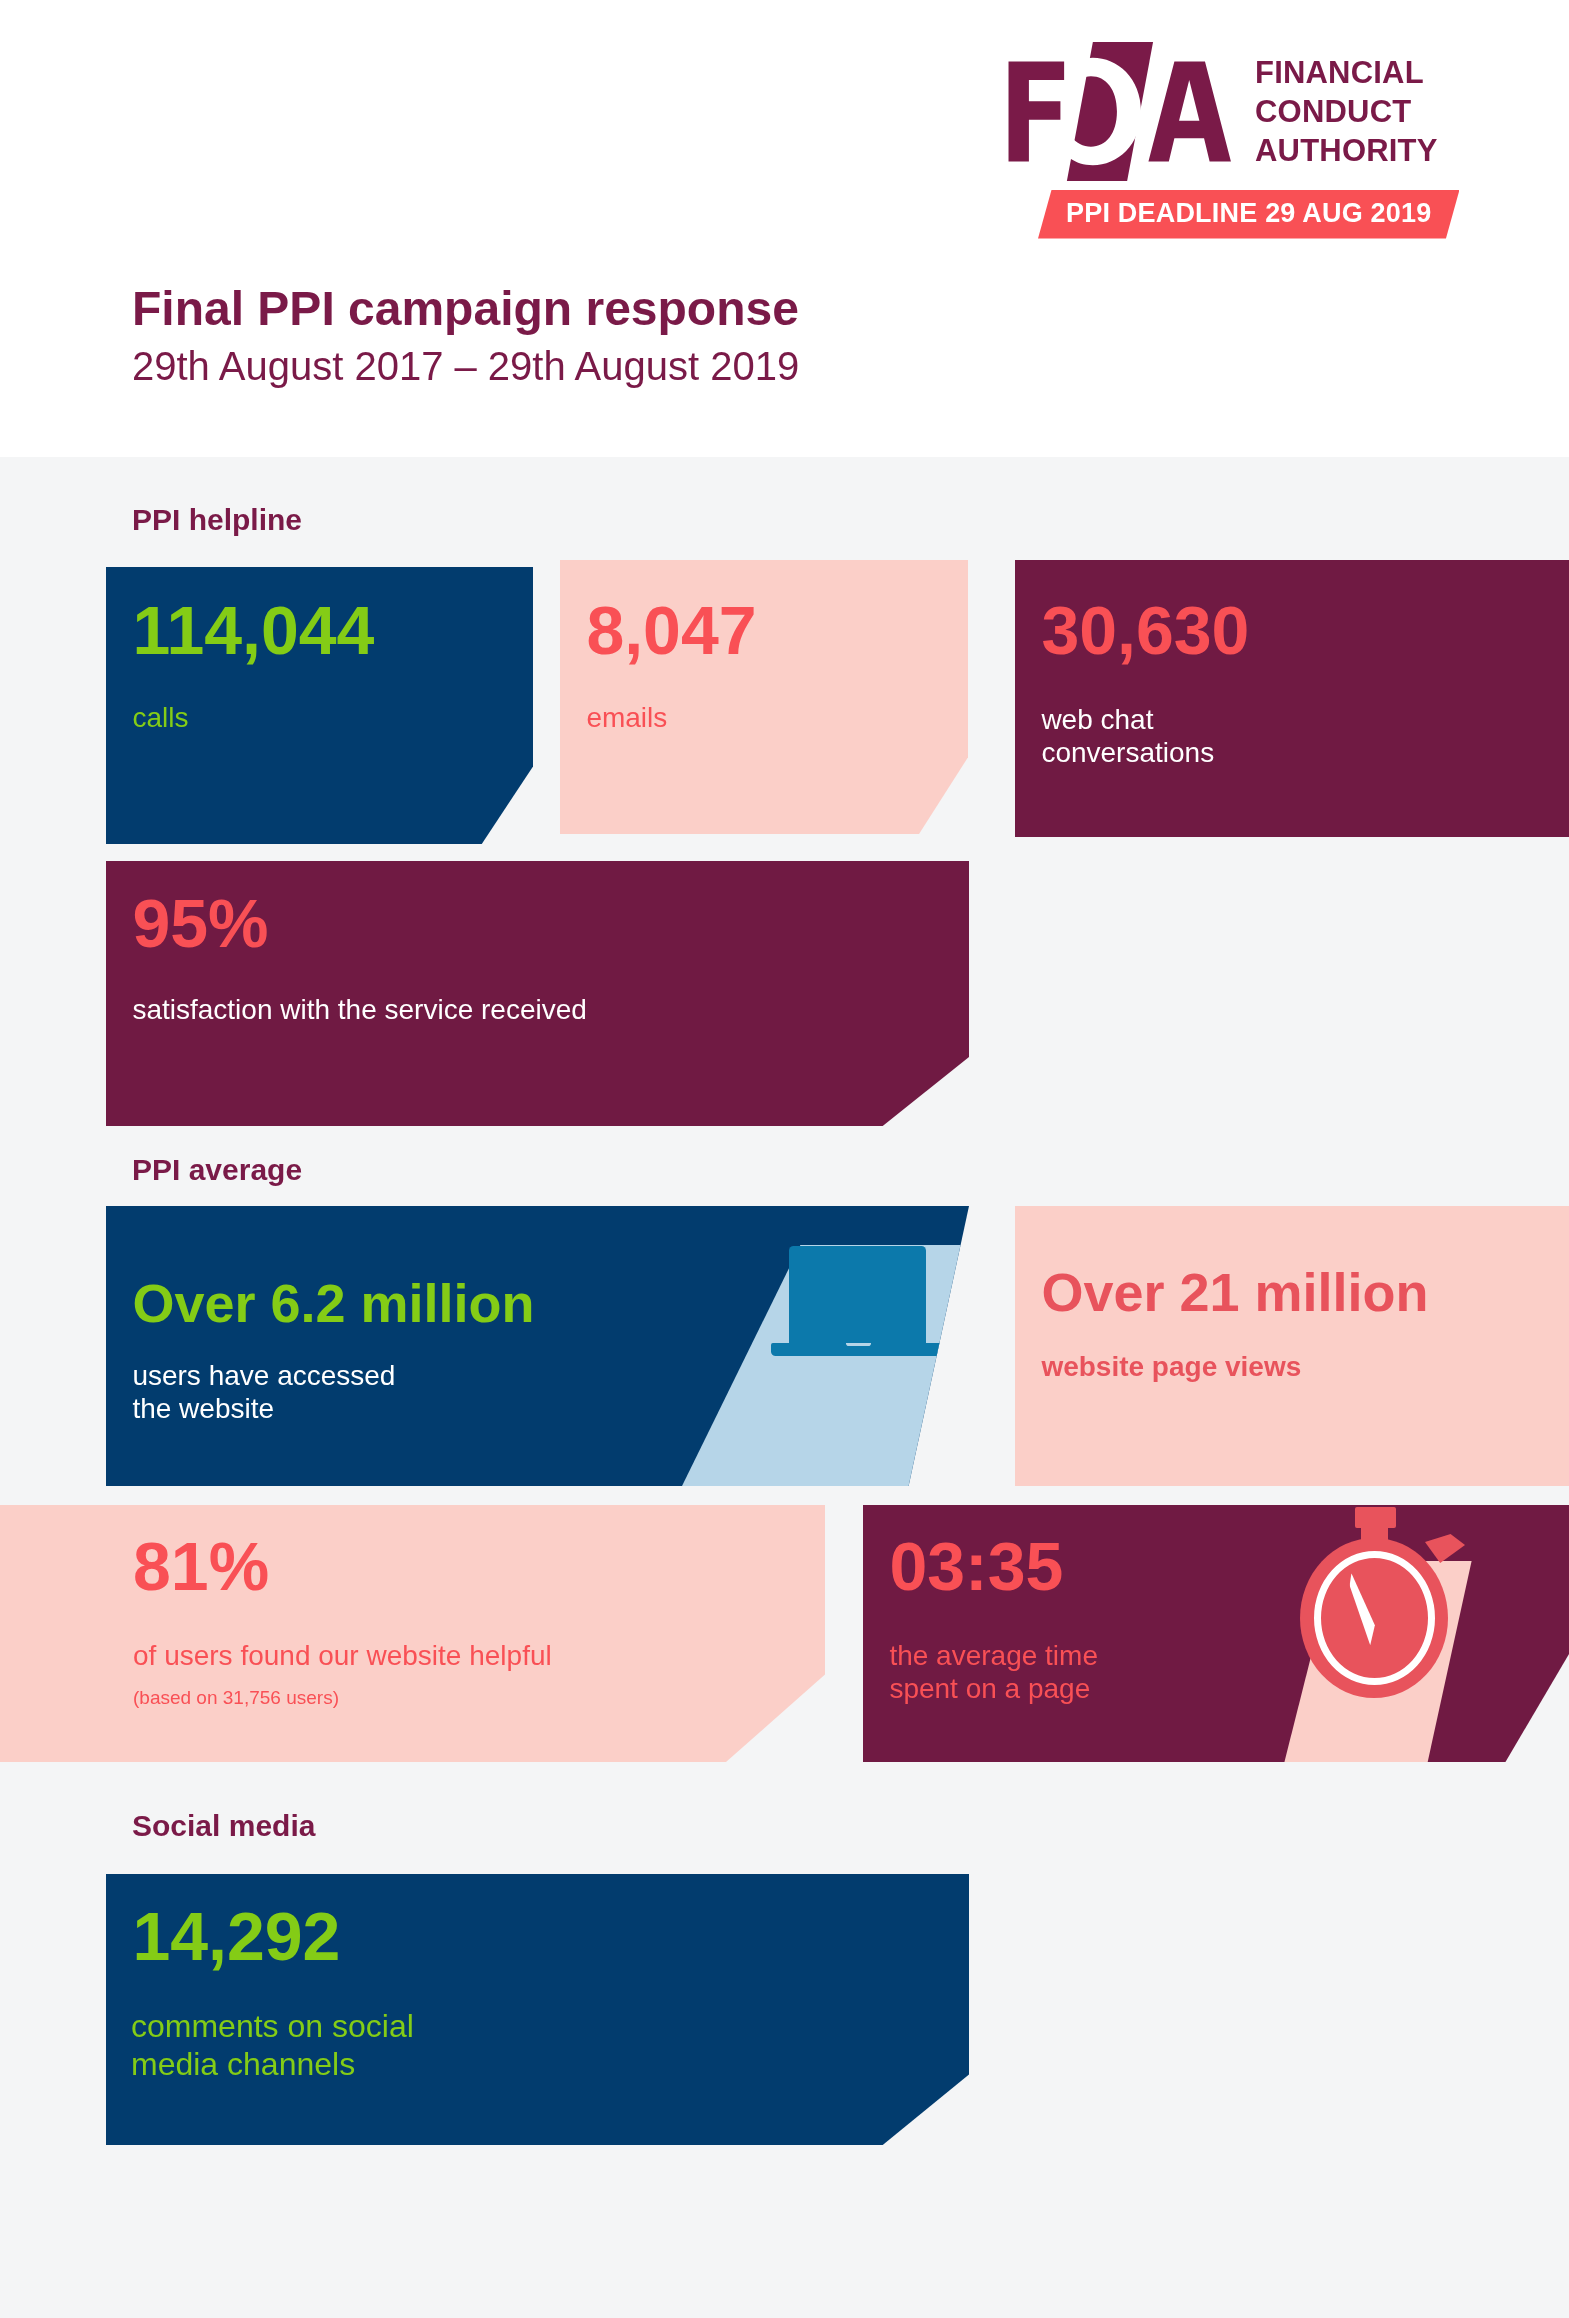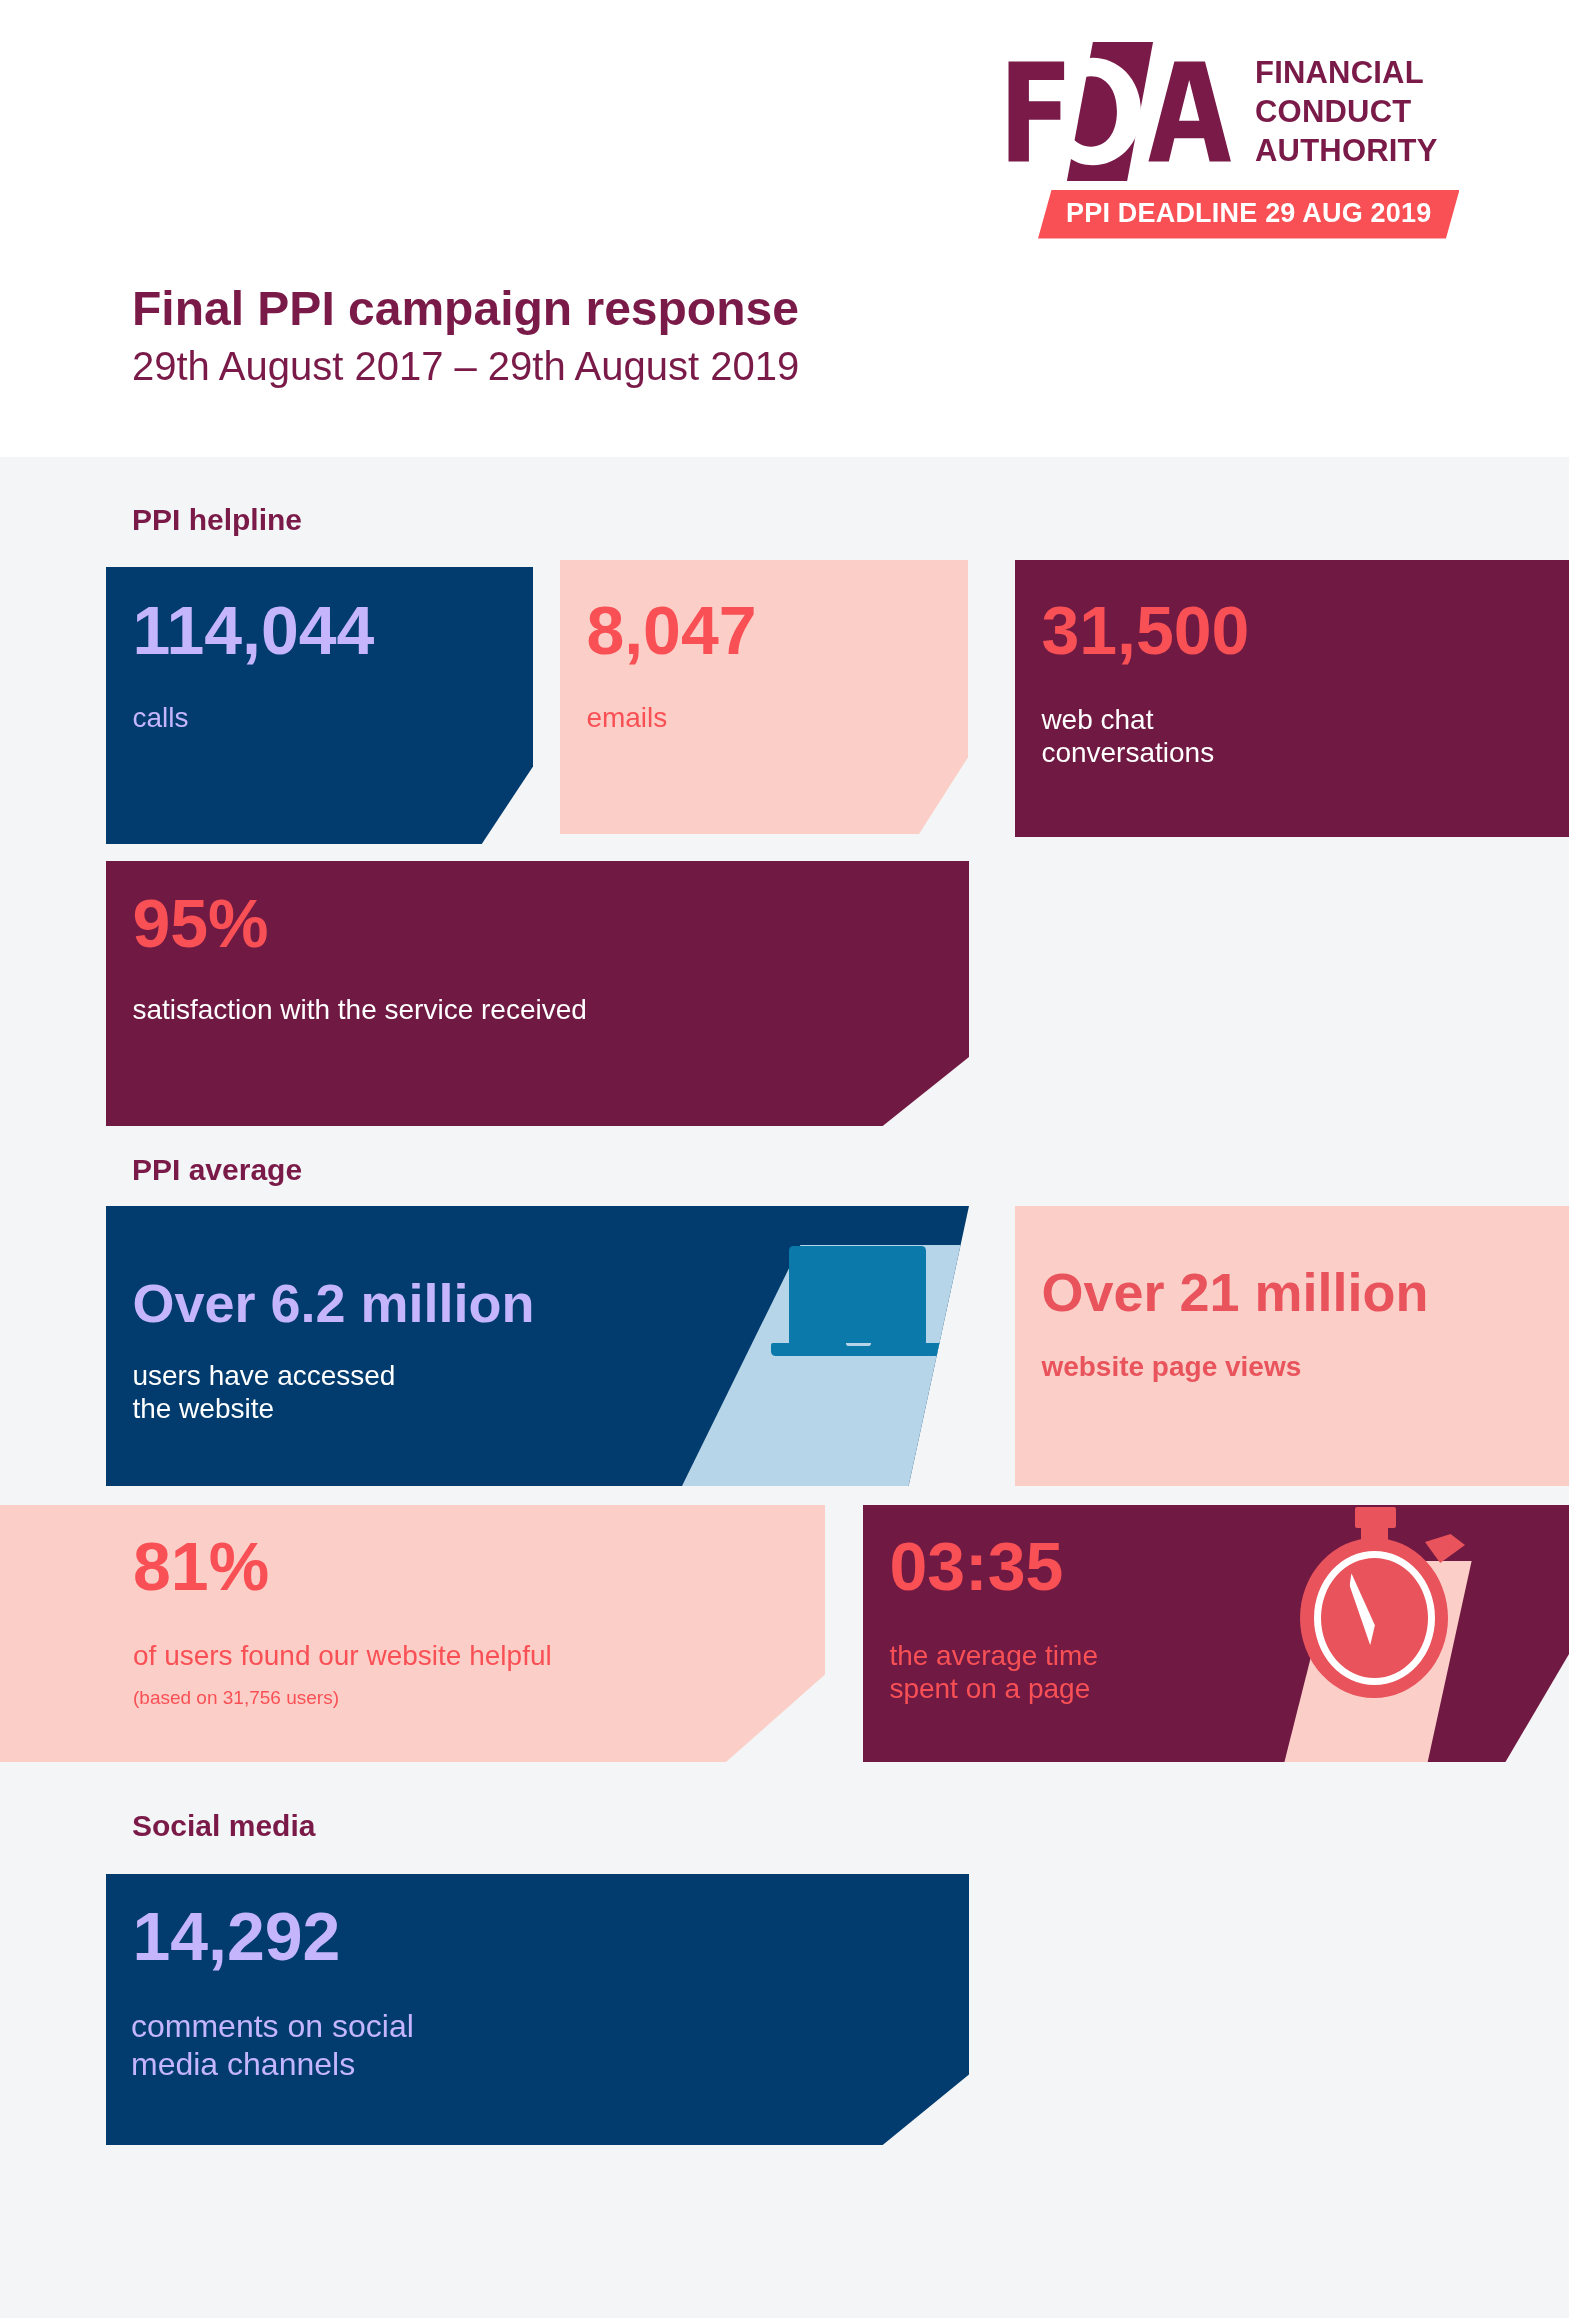--- a/index.html
+++ b/index.html
@@ -88,21 +88,21 @@
     clip-path: polygon(0 0, 100% 0, 100% 74%, 90% 100%, 0 100%);
     padding-left: 37px;
   }
 
   
   .bg-blue   { background: #023C6E; }
   .bg-pink   { background: #FBCFC8; }
   .bg-purple { background: #701A43; }
 
   
-  .t-lightblue { color: #c4b5fd; }
+  .t-lightblue { color: #84cc16; }
   .t-red       { color: #F95055; }
   .t-red2      { color: #E8535C; }
   .t-white     { color: #ffffff; }
 
   
   #laptop-illo {
     position: absolute; left: 520px; top: 0; width: 456px; height: 280px;
   }
   #laptop-desk {
     position: absolute; left: 56px; top: 39px; width: 320px; height: 241px;
@@ -202,21 +202,21 @@
     <div class="num t-lightblue" style="left:26.4px; top:29px; font-size:68px;">114,044</div>
     <div class="lbl t-lightblue" style="left:26.4px; top:134px; font-size:28px;">calls</div>
   </div>
 
   <div class="card bg-pink clip-br" style="left:560px; top:103px; width:408px; height:274px;">
     <div class="num t-red" style="left:26.4px; top:36px; font-size:68px;">8,047</div>
     <div class="lbl t-red" style="left:26.4px; top:141px; font-size:28px;">emails</div>
   </div>
 
   <div class="card bg-purple" style="left:1015px; top:103px; width:554px; height:277px;">
-    <div class="num t-red" style="left:26.4px; top:36px; font-size:68px;">31,500</div>
+    <div class="num t-red" style="left:26.4px; top:36px; font-size:68px;">30,630</div>
     <div class="lbl t-white" style="left:26.4px; top:143px; font-size:28px;">web chat
 conversations</div>
   </div>
 
   <div class="card bg-purple clip-br-soft" style="left:106px; top:404px; width:863px; height:265px;">
     <div class="num t-red" style="left:26.4px; top:28px; font-size:68px;">95%</div>
     <div class="lbl t-white" style="left:26.4px; top:132px; font-size:28px;">satisfaction with the service received</div>
   </div>
 
   <div class="section-label" style="left:132px; top:696px;">PPI average</div>

